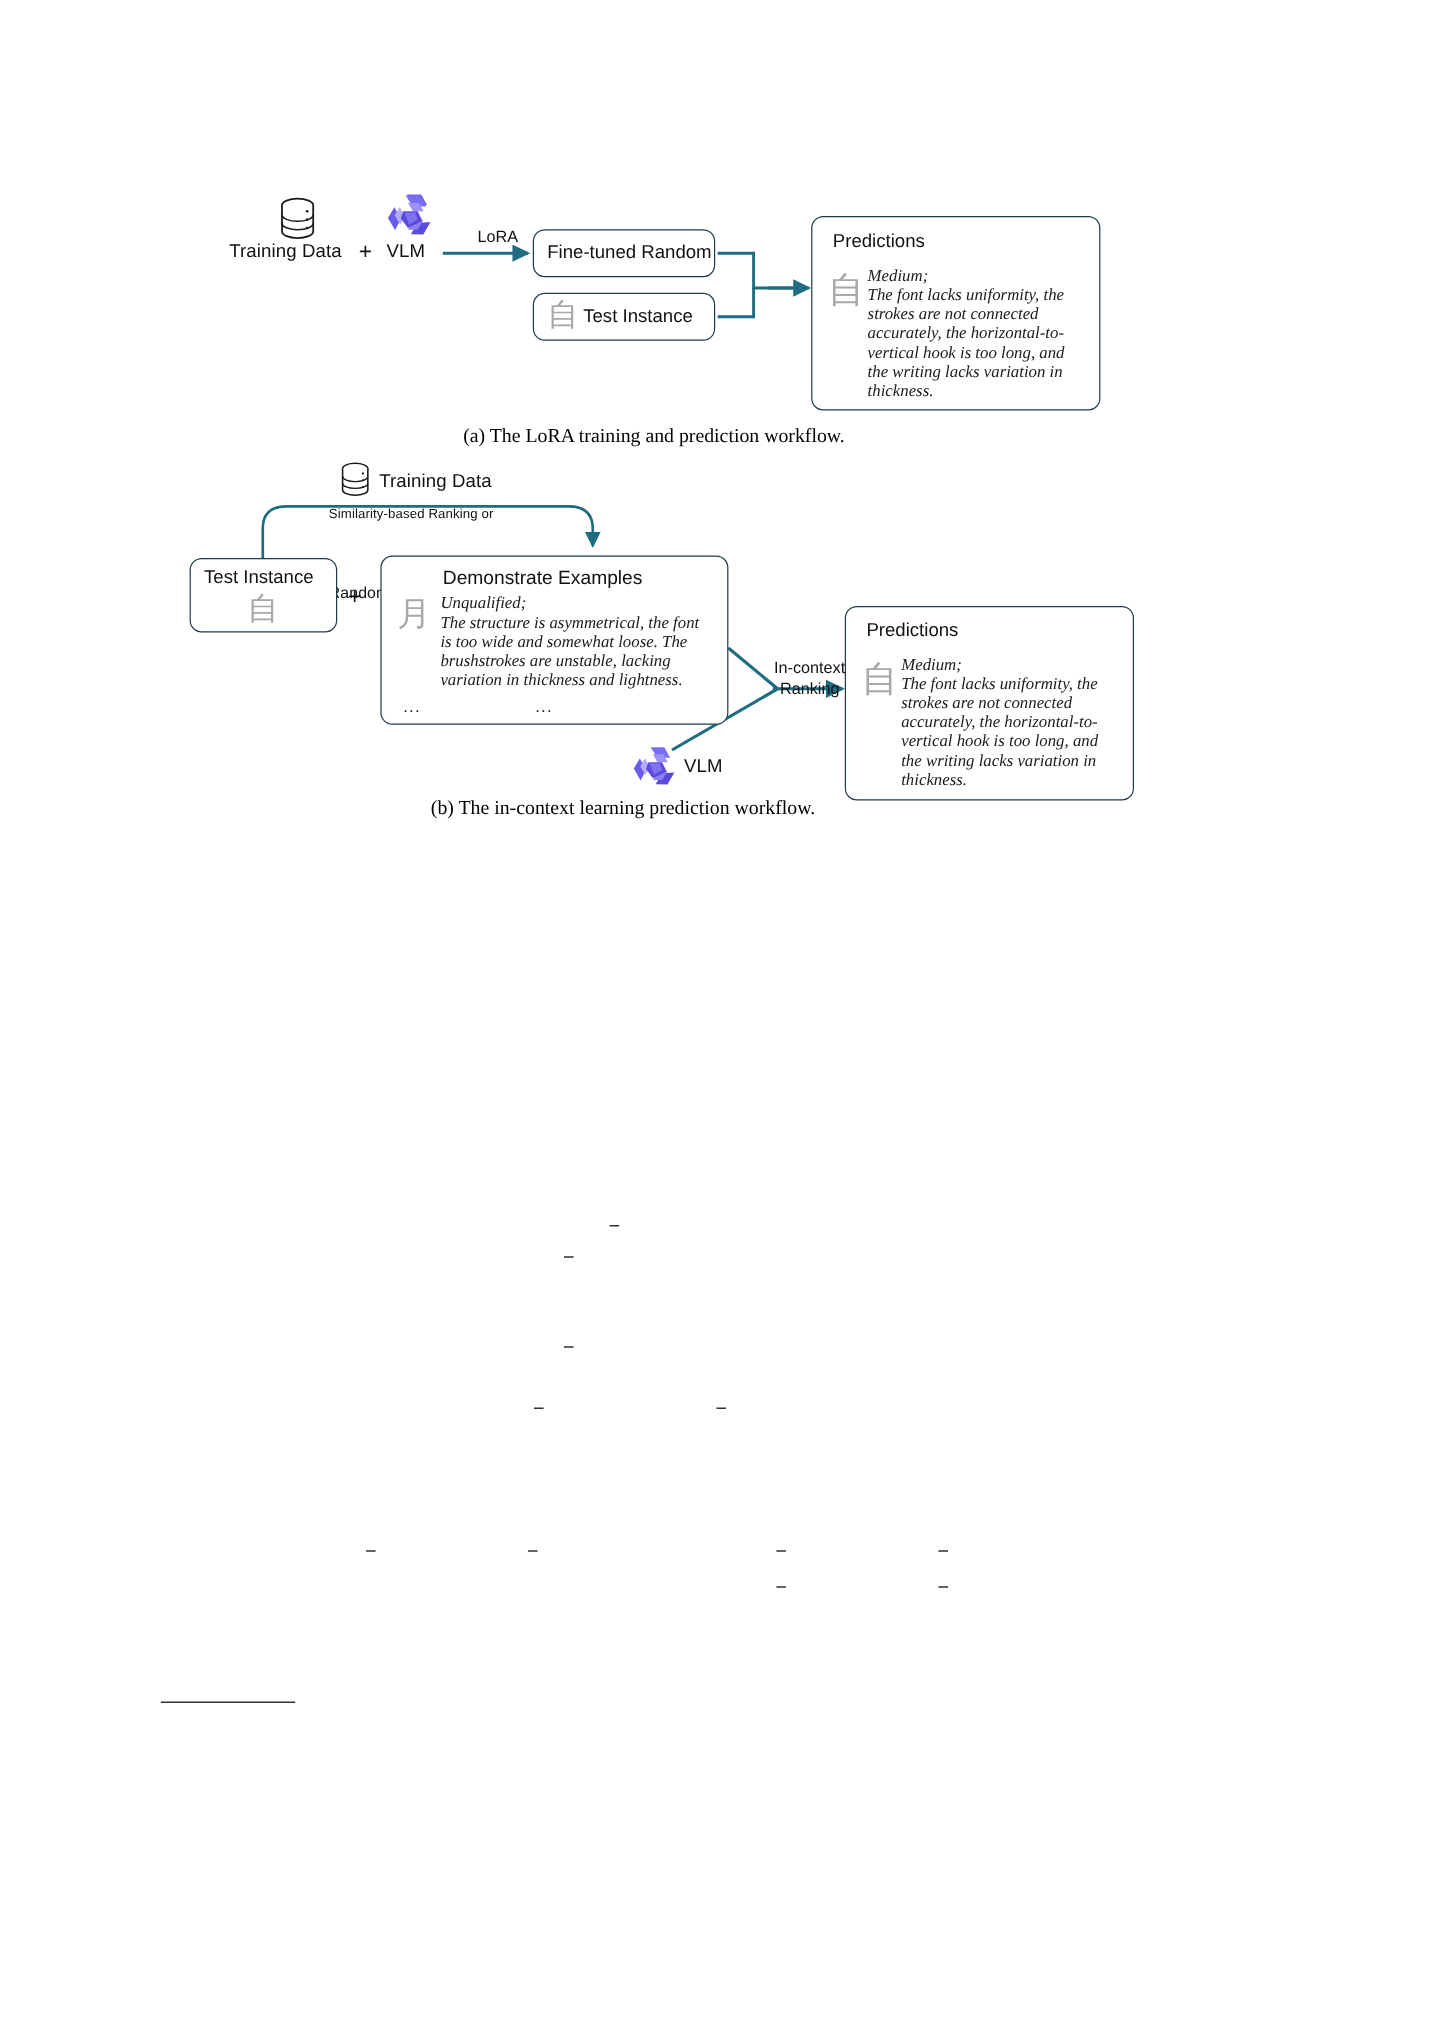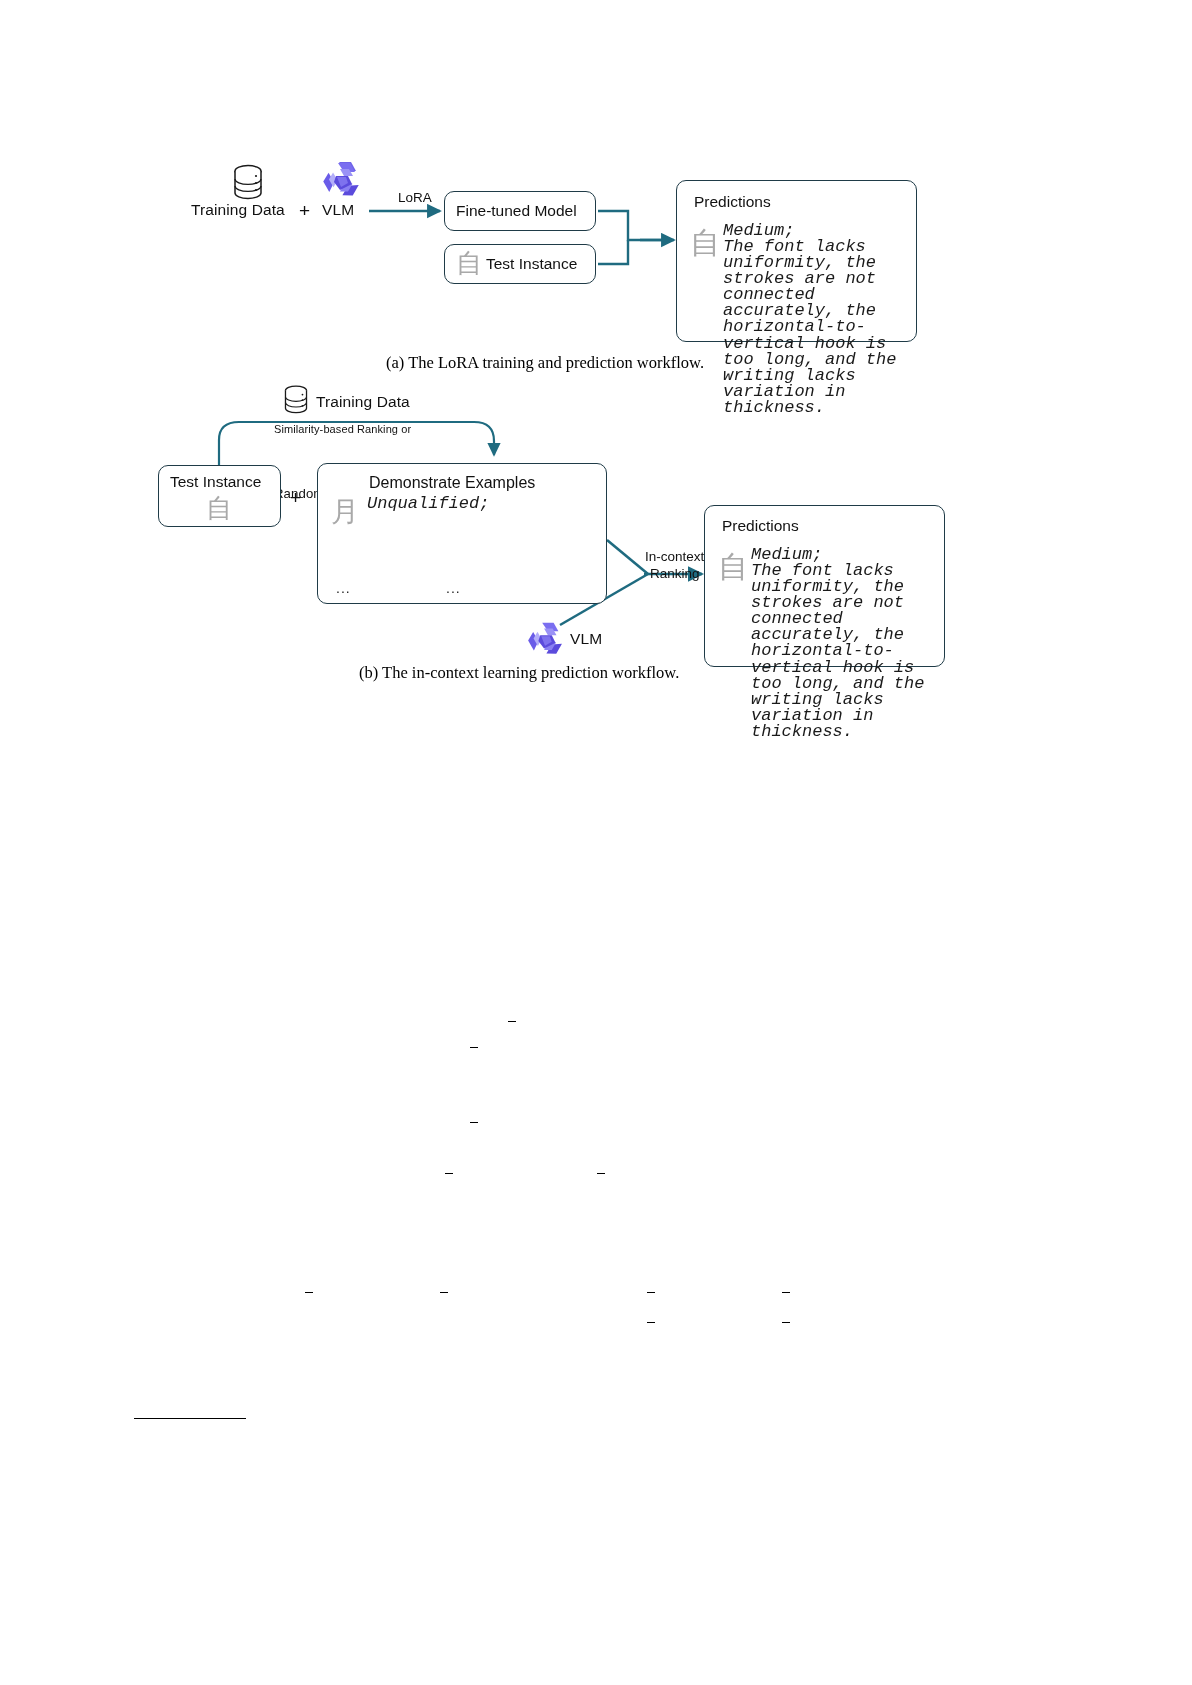--- a/index.html
+++ b/index.html
@@ -39,24 +39,24 @@
   .title-in-box {
     position: absolute;
     font-size: 15.5px;
     color: #111;
     white-space: nowrap;
   }
 
   .italic-body {
     position: absolute;
     font-style: italic;
-    font-size: 17px;
+    font-size: 14px;
     line-height: 16.1px;
     color: #1a1a1a;
-    font-family: Liberation Mono, monospace;
+    font-family: Liberation Serif, serif;
   }
 
   .cjk {
     position: absolute;
     color: #a9a9a9;
     font-family: "DejaVu Sans", sans-serif;
     font-weight: 400;
     line-height: 1;
   }
 
@@ -175,21 +175,21 @@
       </g>
     </svg>
   </div>
 
   <div class="lbl" style="left:322px; top:201px; font-size:15.5px;">VLM</div>
 
   <div class="arrow-label" style="left:382px; top:190px;">LoRA</div>
 
   <div class="rbox" style="left:444px; top:191px; width:152px; height:40px;">
   </div>
-  <div class="title-in-box" style="left:456px; top:202px;">Fine-tuned Model</div>
+  <div class="title-in-box" style="left:456px; top:202px;">Fine-tuned Random</div>
 
   <div class="rbox" style="left:444px; top:244px; width:152px; height:40px;">
   </div>
   <div class="cjk" style="left:456px; top:250px; font-size:26px;">自</div>
   <div class="title-in-box" style="left:486px; top:255px;">Test Instance</div>
 
   <div class="rbox" style="left:676px; top:180px; width:241px; height:162px;">
   </div>
   <div class="title-in-box" style="left:694px; top:193px;">Predictions</div>
   <div class="cjk" style="left:690px; top:228px; font-size:30px;">自</div>
@@ -219,20 +219,21 @@
   <div class="title-in-box" style="left:170px; top:473px;">Test Instance</div>
   <div class="cjk" style="left:206px; top:495px; font-size:26px;">自</div>
 
   <div class="plus" style="left:290px; top:487px;">+</div>
 
   <div class="rbox" style="left:317px; top:463px; width:290px; height:141px;">
   </div>
   <div class="title-in-box" style="left:369px; top:474px; font-size:16px;">Demonstrate Examples</div>
   <div class="cjk" style="left:331px; top:498px; font-size:28px;">月</div>
   <div class="italic-body" style="left:367px; top:496px;">Unqualified;</div>
+  <div class="italic-body" style="left:367px; top:512px; width:228px;">The structure is asymmetrical, the font is too wide and somewhat loose. The brushstrokes are unstable, lacking variation in thickness and lightness.</div>
   <div class="dots" style="left:336px; top:580px;">...</div>
   <div class="dots" style="left:446px; top:580px;">...</div>
 
   <div class="arrow-label" style="left:629px; top:549px;">In-context</div>
   <div class="arrow-label" style="left:634px; top:566px;">Ranking</div>
 
   <div class="vlm-icon" style="left:525px; top:618px;">
     <svg width="42" height="42" viewBox="0 0 44 44">
       <g transform="translate(22,22)">
         <path d="M-4,-17 L8,-17 L13,-8 L2,-8 Z" fill="#7a6ef0"></path>

